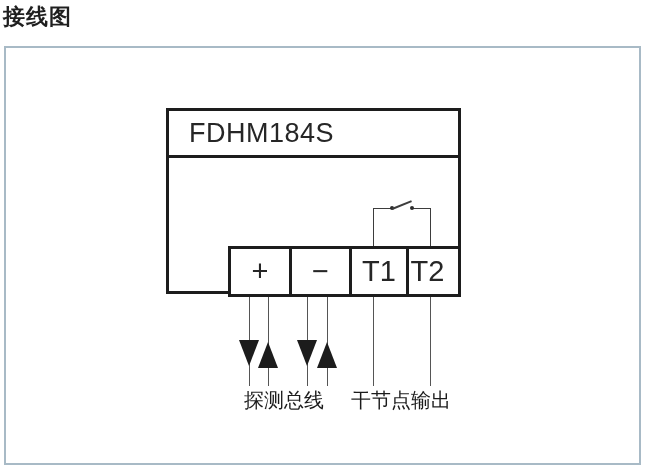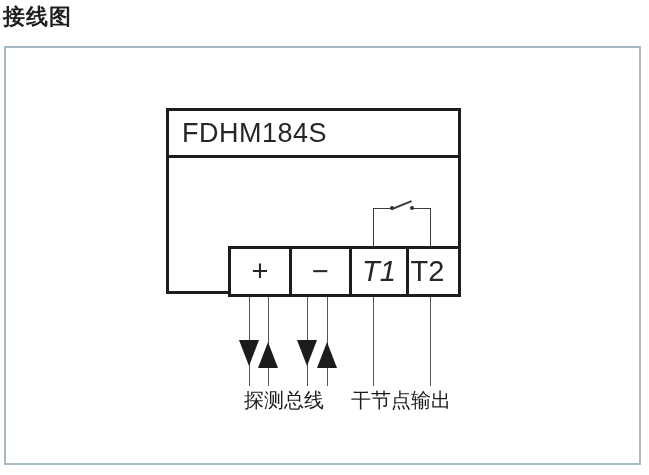--- a/index.html
+++ b/index.html
@@ -47,21 +47,21 @@
     height: 186px;
     border: 3px solid #1d1d1d;
     box-sizing: border-box;
     background: #ffffff;
   }
   .device-header {
     height: 44px;
     border-bottom: 3px solid #1d1d1d;
     display: flex;
     align-items: center;
-    padding-left: 13px;
+    padding-left: 20px;
   }
   .device-label {
     font-size: 27px;
     color: #262626;
     letter-spacing: 0.5px;
   }
   
   .terminal-row {
     position: absolute;
     left: 228px;
@@ -77,21 +77,21 @@
     display: flex;
     align-items: center;
     justify-content: center;
     font-size: 29px;
     color: #262626;
     box-sizing: border-box;
   }
   .terminal-cell + .terminal-cell { border-left: 3px solid #1d1d1d; }
   .cell-plus  { width: 58px; }
   .cell-minus { width: 60px; }
-  .cell-t1    { width: 57px; font-style: italic; }
+  .cell-t1    { width: 57px; }
   .cell-t2    { width: 40px; }
   
   .sw-line { position: absolute; background: #3d3d3d; }
   .sw-v { width: 1.5px; height: 38px; top: 208px; }
   .sw-h { height: 1.5px; top: 207.5px; }
   .sw-dot {
     position: absolute;
     width: 4px; height: 4px;
     border-radius: 50%;
     background: #2d2d2d;

